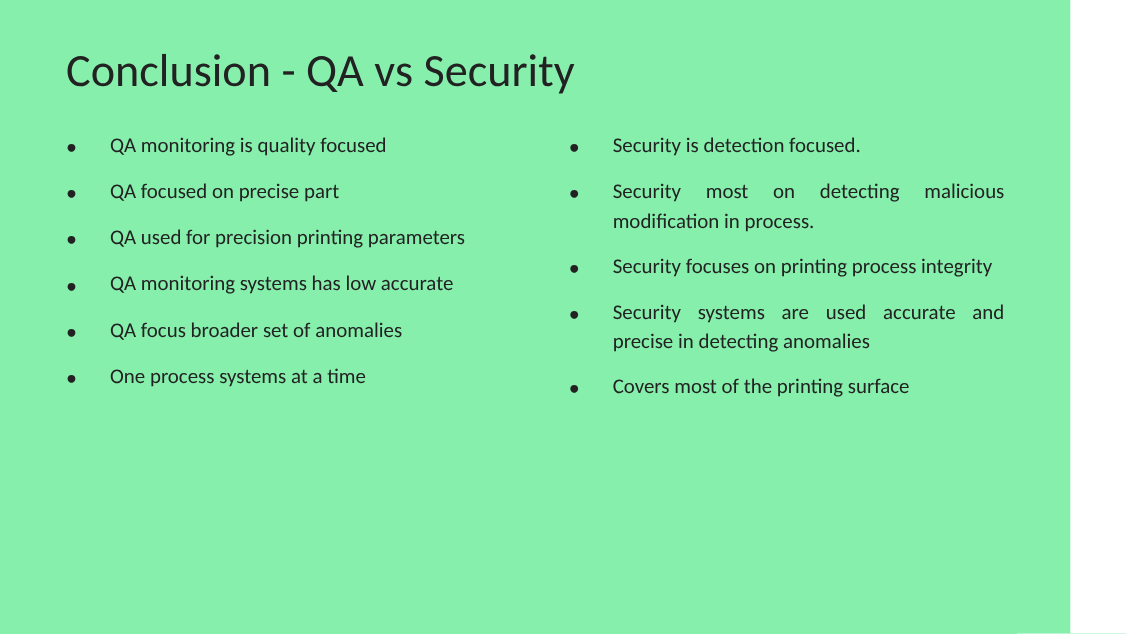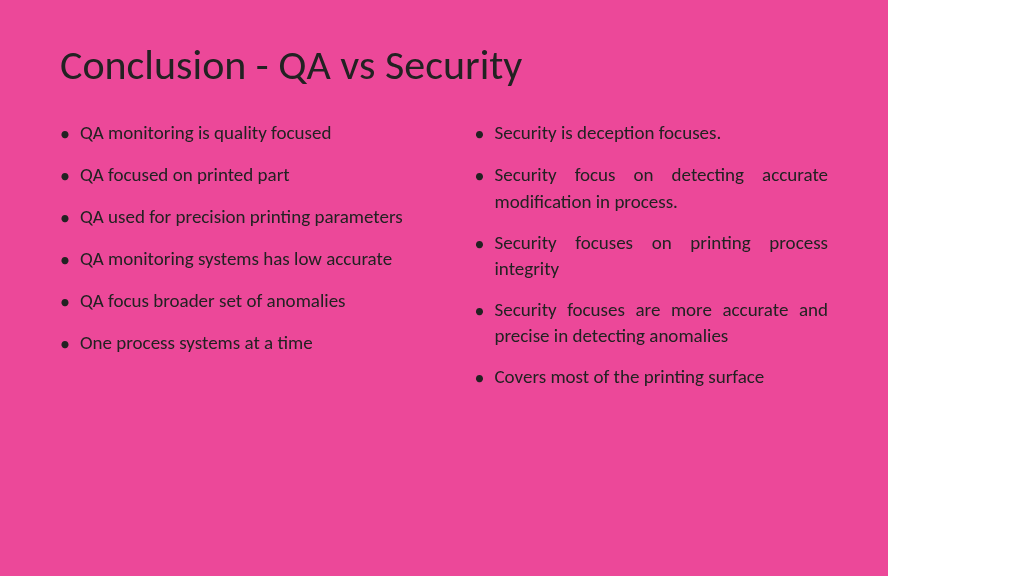--- a/index.html
+++ b/index.html
@@ -10,23 +10,23 @@
 
     body {
       width: 1024px;
       height: 576px;
       background: #ffffff;
       font-family: 'Calibri', 'Segoe UI', Arial, sans-serif;
       overflow: hidden;
     }
 
     .slide {
-      width: 888px;
+      width: 973px;
       height: 576px;
-      background: #ec4899;
+      background: #86efac;
       padding: 40px 60px 40px 60px;
       display: flex;
       flex-direction: column;
     }
 
     .title {
       font-size: 42px;
       font-weight: 400;
       color: #222222;
       margin-bottom: 30px;
@@ -65,20 +65,21 @@
 
     .bullet-list li .bullet {
       margin-right: 10px;
       font-size: 20px;
       line-height: 1.4;
       flex-shrink: 0;
     }
 
     .bullet-list li .text {
       flex: 1;
+      margin-left: 20px;
     }
 
     .divider {
       width: 1px;
       background: transparent;
     }
   </style>
 </head>
 <body>
 
@@ -88,21 +89,21 @@
   <div class="content-area">
 
     <div class="column">
       <ul class="bullet-list">
       <li>
             <span class="bullet">•</span>
             <span class="text">QA monitoring is quality focused</span>
           </li>
           <li>
             <span class="bullet">•</span>
-            <span class="text">QA focused on printed part</span>
+            <span class="text">QA focused on precise part</span>
           </li>
           <li>
             <span class="bullet">•</span>
             <span class="text">QA used for precision printing parameters</span>
           </li>
           <li>
             <span class="bullet">•</span>
             <span class="text">QA monitoring systems has low accurate</span>
           </li>
           <li>
@@ -115,33 +116,33 @@
           </li>
         </ul>
     </div>
 
     <div class="divider"></div>
 
     <div class="column">
       <ul class="bullet-list">
       <li>
             <span class="bullet">•</span>
-            <span class="text">Security is deception focuses.</span>
+            <span class="text">Security is detection focused.</span>
           </li>
           <li>
             <span class="bullet">•</span>
-            <span class="text">Security focus on detecting accurate modification in process.</span>
+            <span class="text">Security most on detecting malicious modification in process.</span>
           </li>
           <li>
             <span class="bullet">•</span>
             <span class="text">Security focuses on printing process integrity</span>
           </li>
           <li>
             <span class="bullet">•</span>
-            <span class="text">Security focuses are more accurate and precise in detecting anomalies</span>
+            <span class="text">Security systems are used accurate and precise in detecting anomalies</span>
           </li>
           <li>
             <span class="bullet">•</span>
             <span class="text">Covers most of the printing surface</span>
           </li>
         </ul>
     </div>
 
   </div>
 </div>

